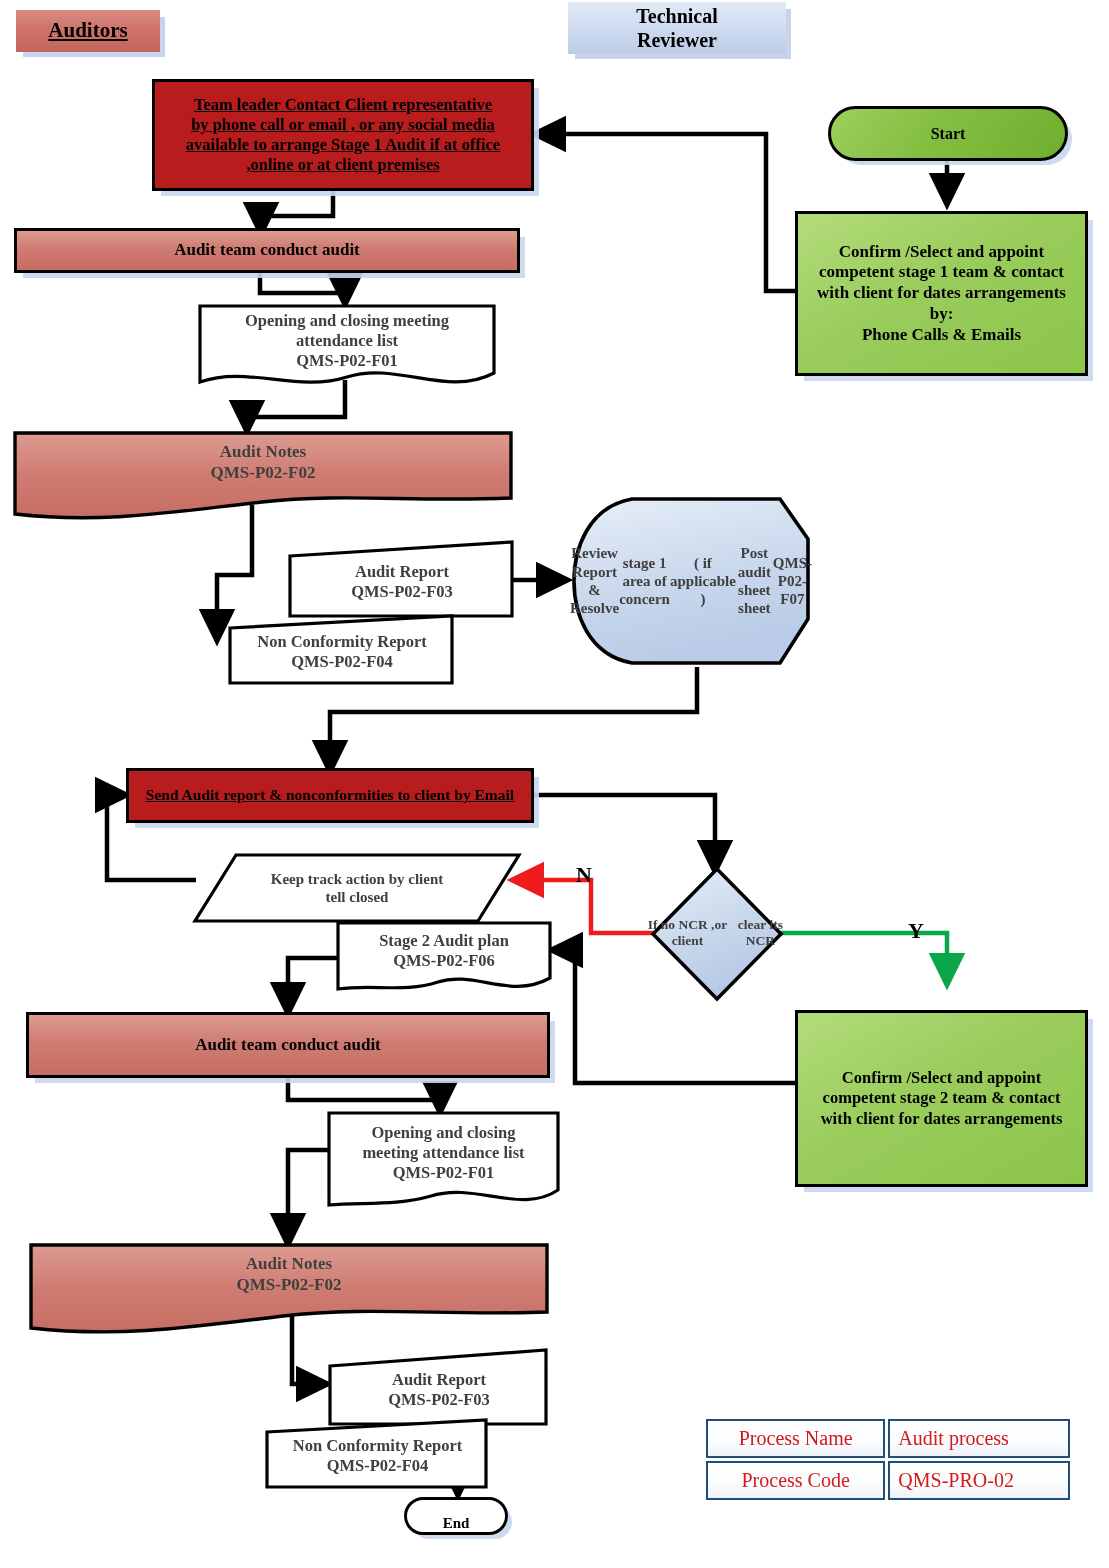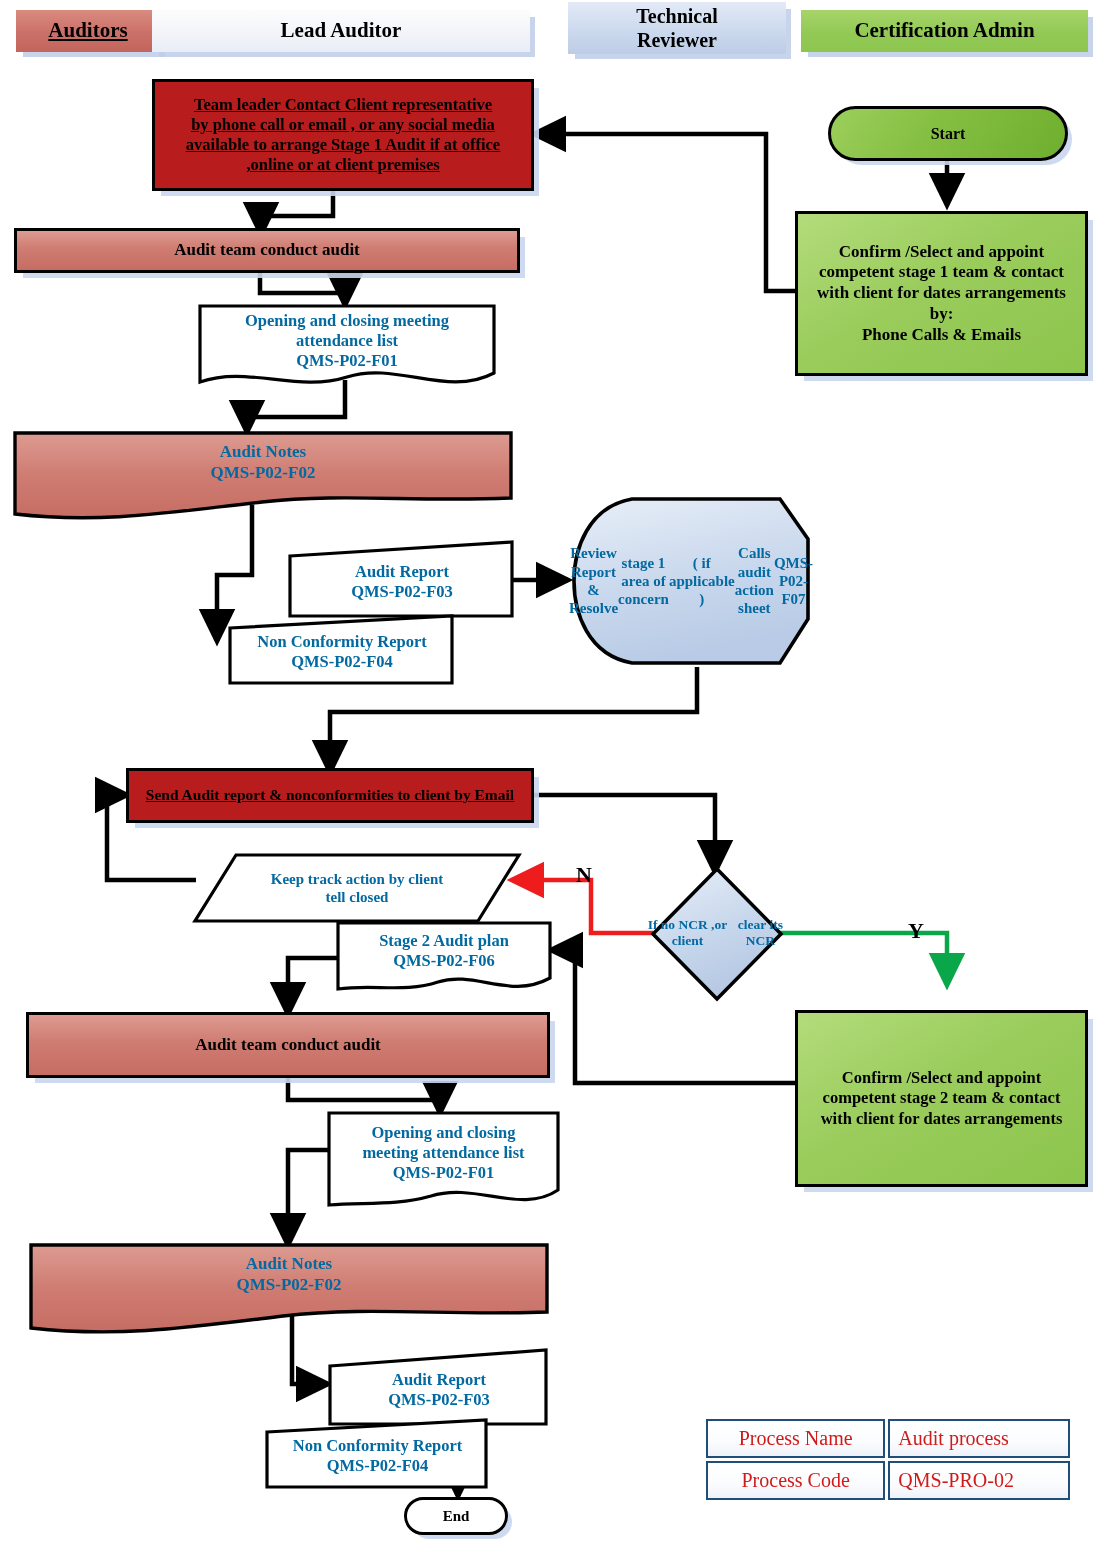--- a/index.html
+++ b/index.html
@@ -80,21 +80,21 @@
     background: linear-gradient(125deg,#9ccf5d 0%, #86c043 40%, #6fae2e 100%);
   }
   .term-white { background:#ffffff; font-size: 15px; }
 
   
   .shape-wrap { position: absolute; z-index: 4; }
   .shape-wrap svg { display:block; overflow: visible; }
   .shape-label {
     position: absolute;
     display:flex; align-items:center; justify-content:center;
-    text-align:center; font-weight:bold; color:#0369a1;
+    text-align:center; font-weight:bold; color:#404040;
     line-height:1.22; z-index: 6; pointer-events:none;
   }
 
   
   #wires { position:absolute; left:0; top:0; width:1109px; height:1568px; z-index:3; }
   .lbl {
     position:absolute; font-weight:bold; z-index:7;
   }
   
   #info-table {
@@ -174,32 +174,26 @@
 
     <g fill="none" stroke="#0aa64a" stroke-width="4.5">
       <path d="M779,933 L947,933 L947,985" marker-end="url(#ah-green)"></path>
     </g>
   </svg>
 
   <div class="node lane lane-auditors" style="left:16px; top:10px; width:144px; height:42px;text-decoration:underline;">
     <span>Auditors</span>
   </div>
 
-  <div class="node lane lane-lead" style="left:152px; top:10px; width:378px; height:42px;">
-    <span>Lead Auditor</span>
-  </div>
 
   <div class="node lane lane-tech" style="left:568px; top:2px; width:218px; height:52px; flex-direction:column;">
     <span>Technical</span>
     <span>Reviewer</span>
   </div>
 
-  <div class="node lane lane-admin" style="left:801px; top:10px; width:287px; height:42px;">
-    <span>Certification Admin</span>
-  </div>
 
   <div class="node terminator term-green" style="left:828px; top:106px; width:240px; height:55px;">
     <span>Start</span>
   </div>
 
   <div class="node box" style="left:152px; top:79px; width:382px; height:112px; flex-direction:column;">
     <span>Team leader Contact Client representative</span>
     <span>by phone call or email , or any social media</span>
     <span>available to arrange Stage 1 Audit if at office</span>
     <span>,online or at client premises</span>
@@ -275,21 +269,21 @@
         </linearGradient>
       </defs>
       <path d="M62,4 L210,4 L238,44 L238,124 L210,168 L62,168
                C18,160 4,118 4,86 C4,54 18,12 62,4 Z" fill="url(#gradBlue1)" stroke="#000" stroke-width="3.6"></path>
     </svg>
   </div>
   <div class="shape-label" style="left:570px; top:498px; width:242px; height:166px; flex-direction:row; font-size:15px;">
     <span>Review Report &amp; Resolve</span>
     <span>stage 1 area of concern</span>
     <span>( if applicable )</span>
-    <span>Calls audit action sheet</span>
+    <span>Post audit sheet sheet</span>
     <span>QMS-P02-F07</span>
   </div>
 
   <div class="node box" style="left:126px; top:768px; width:408px; height:55px; font-size:15.5px;">
     <span>Send Audit report &amp; nonconformities to client by Email</span>
   </div>
 
   <div class="shape-wrap" style="left:192px; top:852px; width:330px; height:72px;">
     <svg width="330" height="72" viewBox="0 0 330 72">
       <path d="M44,3 L327,3 L286,69 L3,69 Z" fill="#ffffff" stroke="#000" stroke-width="3.2"></path>
@@ -385,21 +379,21 @@
   <div class="shape-wrap" style="left:265px; top:1418px; width:225px; height:72px;">
     <svg width="225" height="72" viewBox="0 0 225 72">
       <path d="M2,14 L221,2 L221,69 L2,69 Z" fill="#ffffff" stroke="#000" stroke-width="3.2"></path>
     </svg>
   </div>
   <div class="shape-label" style="left:265px; top:1428px; width:225px; height:56px; flex-direction:column; font-size:16.5px;">
     <span>Non Conformity Report</span>
     <span>QMS-P02-F04</span>
   </div>
 
-  <div class="node terminator term-white" style="left:404px; top:1497px; width:104px; height:38px;">
+  <div class="node terminator term-white" style="left:404px; top:1497px; width:104px; height:38px;align-items:flex-end;">
     <span>End</span>
   </div>
 
   <table id="info-table" style="left:703px; top:1416px; width:370px;">
     <tbody>
       <tr>
         <td>Process Name</td>
         <td class="val">Audit process</td>
       </tr>
       <tr>

